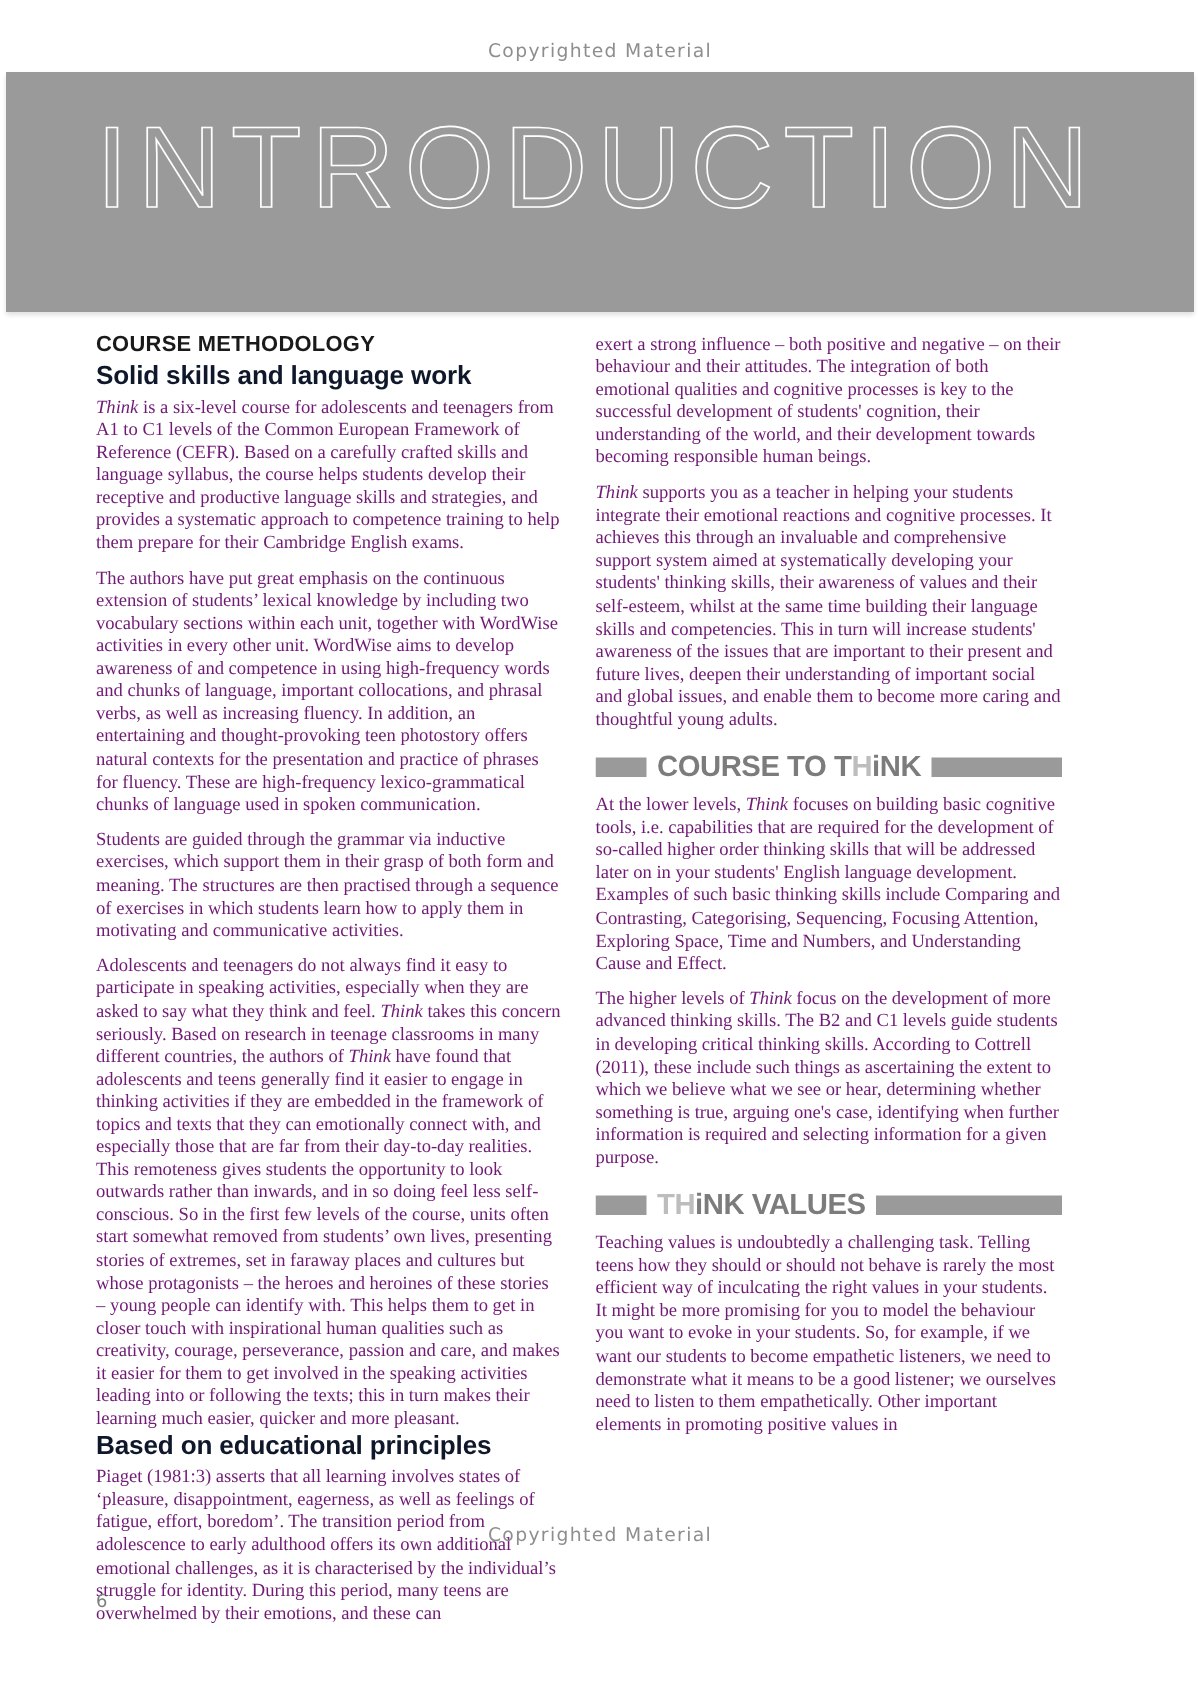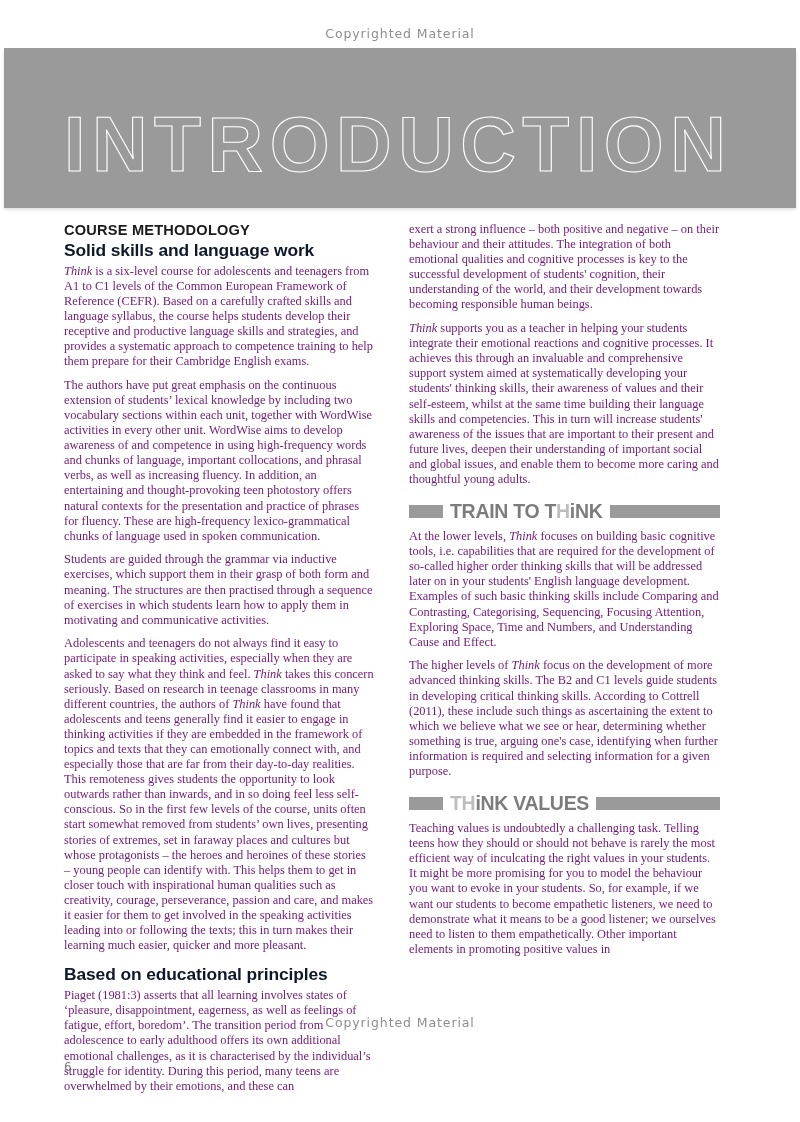--- a/index.html
+++ b/index.html
@@ -46,38 +46,37 @@
     width: 792px;
     height: 160px;
     background: #9a9a9a;
     box-shadow: 0 2px 3px rgba(0,0,0,0.12);
   }
   .hero-title {
     position: absolute;
     left: 60px;
     top: 26px;
     font-family: "Liberation Sans", sans-serif;
-    font-weight: 700;
+    font-weight: 400;
     font-size: 77px;
     line-height: 1;
     letter-spacing: 6.5px;
     color: transparent;
     -webkit-text-stroke: 1.1px #ffffff;
     text-shadow: none;
-    margin-top: 32px;
   }
 
   
   .columns {
     position: absolute;
     top: 222px;
     left: 64px;
     width: 656px;
     display: flex;
-    gap: 34px;
+    gap: 22px;
   }
   .col {
     width: 311px;
   }
 
   h2.section-kicker {
     font-family: "Liberation Sans", sans-serif;
     font-weight: bold;
     font-size: 14.6px;
     line-height: 1.15;
@@ -88,21 +87,20 @@
   h3.section-head {
     font-family: "Liberation Sans", sans-serif;
     font-weight: bold;
     font-size: 17.4px;
     line-height: 1.2;
     letter-spacing: -0.1px;
     margin: 0 0 3px 0;
     color: #0f172a;
   }
   h3.section-head.spaced {
-    margin-top: 11px;
   }
 
   p.body {
     font-family: "Liberation Serif", serif;
     font-size: 12.4px;
     line-height: 15.1px;
     margin: 0 0 8.5px 0;
     text-align: left;
     color: #701a75;
   }
@@ -195,21 +193,21 @@
     </div>
 
     <div class="col">
       <div>
           <p class="body">exert a strong influence – both positive and negative – on their behaviour and their attitudes. The integration of both emotional qualities and cognitive processes is key to the successful development of students' cognition, their understanding of the world, and their development towards becoming responsible human beings.</p>
           <p class="body"><em>Think</em> supports you as a teacher in helping your students integrate their emotional reactions and cognitive processes. It achieves this through an invaluable and comprehensive support system aimed at systematically developing your students' thinking skills, their awareness of values and their self-esteem, whilst at the same time building their language skills and competencies. This in turn will increase students' awareness of the issues that are important to their present and future lives, deepen their understanding of important social and global issues, and enable them to become more caring and thoughtful young adults.</p>
         </div>
 
       <div class="rule-banner">
         <span class="bar-left"></span>
-        <span class="banner-label"><span class="dk">TRAIN TO T</span><span class="lt">H</span><span class="dk">iNK</span></span>
+        <span class="banner-label"><span class="dk">COURSE TO T</span><span class="lt">H</span><span class="dk">iNK</span></span>
         <span class="bar-right"></span>
       </div>
 
       <div>
           <p class="body">At the lower levels, <em>Think</em> focuses on building basic cognitive tools, i.e. capabilities that are required for the development of so-called higher order thinking skills that will be addressed later on in your students' English language development. Examples of such basic thinking skills include Comparing and Contrasting, Categorising, Sequencing, Focusing Attention, Exploring Space, Time and Numbers, and Understanding Cause and Effect.</p>
           <p class="body">The higher levels of <em>Think</em> focus on the development of more advanced thinking skills. The B2 and C1 levels guide students in developing critical thinking skills. According to Cottrell (2011), these include such things as ascertaining the extent to which we believe what we see or hear, determining whether something is true, arguing one's case, identifying when further information is required and selecting information for a given purpose.</p>
         </div>
 
       <div class="rule-banner">
         <span class="bar-left"></span>

